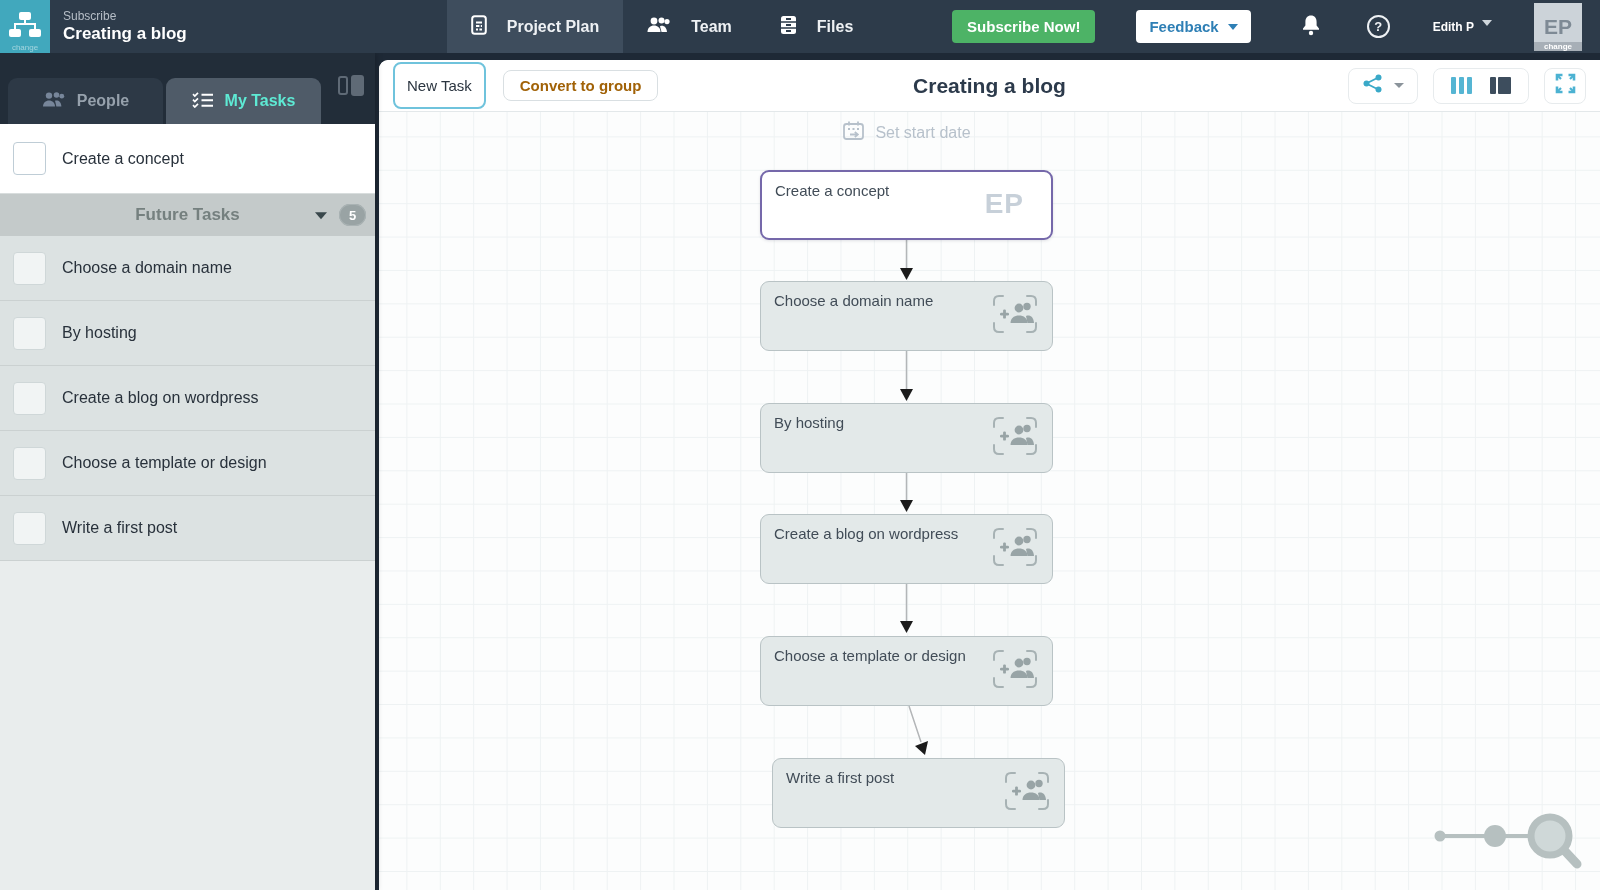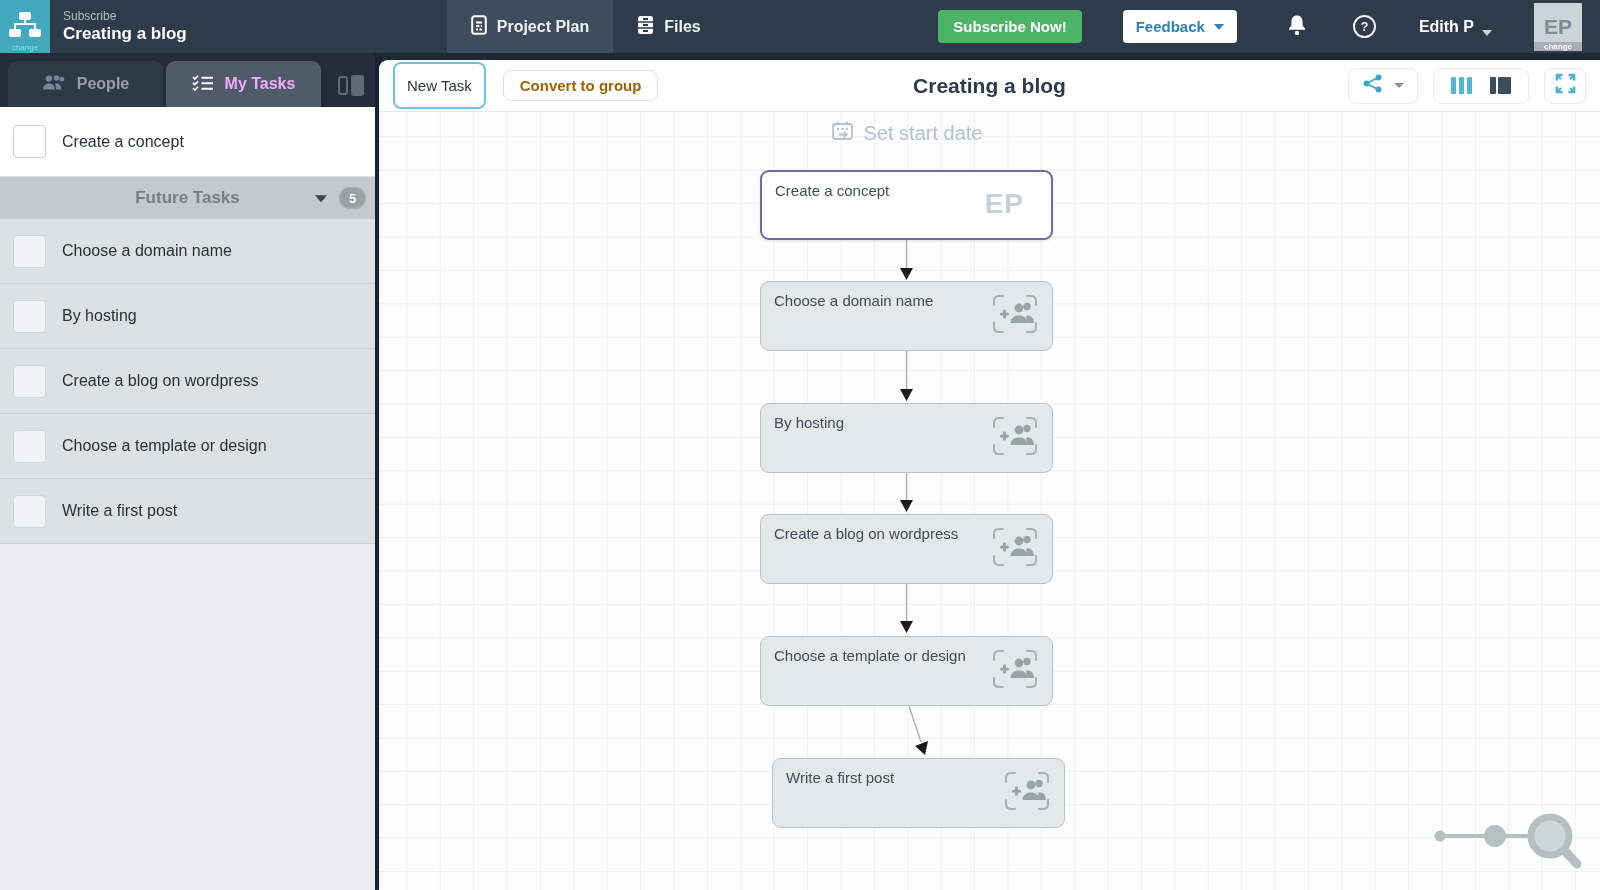--- a/index.html
+++ b/index.html
@@ -6,39 +6,39 @@
   html,body { width:1600px; height:890px; overflow:hidden; font-family:"Liberation Sans",sans-serif; background:#fff; }
 
   
   .topbar { position:absolute; top:0; left:0; width:1600px; height:53px; background:#2d3b4a; display:flex; align-items:center; z-index:40; }
   .logo { width:50px; height:53px; background:#41a8bd; position:relative; flex:none; display:flex; align-items:center; justify-content:center; cursor:pointer; }
   .logo-caption { position:absolute; bottom:1px; left:0; right:0; text-align:center; font-size:8px; color:rgba(255,255,255,.5); }
   .ws-block { margin-left:13px; }
   .ws-label { font-size:12px; color:#b6bec7; }
   .ws-title { font-size:17px; font-weight:700; color:#fff; margin-top:1px; }
   .top-tabs { display:flex; height:53px; margin-left:260px; }
-  .top-tab { display:flex; align-items:center; gap:10px; padding:12px 24px; color:#eef1f4; font-size:16px; font-weight:600; cursor:pointer; }
+  .top-tab { display:flex; align-items:center; gap:20px; padding:12px 24px; color:#eef1f4; font-size:16px; font-weight:600; cursor:pointer; }
   .top-tab.active { background:#3e4d5d; }
   .top-right { margin-left:auto; display:flex; align-items:center;gap:28px; }
   .btn-subscribe { background:#4db366; color:#fff; font-weight:700; font-size:15px; padding:8px 15px; border-radius:4px; cursor:pointer; }
   .btn-feedback { margin-left:13px; background:#fff; color:#2e7fb5; font-weight:700; font-size:15px; padding:8px 13px; border-radius:4px; display:flex; align-items:center; gap:9px; cursor:pointer; }
   .caret { width:0; height:0; border-left:5px solid transparent; border-right:5px solid transparent; border-top:6px solid currentColor; display:inline-block; }
   .bell-wrap { margin-left:22px; cursor:pointer; display:flex; }
   .qmark { margin-left:18px; width:23px; height:23px; border:2px solid #eef1f4; border-radius:50%; color:#eef1f4; font-size:13px; font-weight:700; display:flex; align-items:center; justify-content:center; cursor:pointer; }
-  .user { margin-left:15px; display:flex; align-items:flex-end; gap:8px; color:#fff; font-size:16px; font-weight:700; cursor:pointer; }
+  .user { margin-left:15px; display:flex; align-items:flex-start; gap:8px; color:#fff; font-size:12px; font-weight:700; cursor:pointer; }
   .user .caret { color:#cfd6dc; }
   .avatar { margin-left:14px; margin-right:18px; width:48px; height:48px; background:#ccd3d9; position:relative; display:flex; align-items:center; justify-content:center; font-size:21px; font-weight:800; color:#7e8a95; cursor:pointer; }
   .avatar-caption { position:absolute; bottom:0; left:0; right:0; text-align:center; font-size:8px; color:#fff; background:rgba(130,140,150,.5); }
 
   
   .sidebar { position:absolute; top:53px; left:0; width:375px; bottom:0; background:#e9eded; box-shadow:2px 0 6px rgba(0,0,0,.2); z-index:20; display:flex; flex-direction:column; }
-  .sidebar-tabs { height:54px; background:#222d39; display:flex; align-items:flex-end; padding-left:8px; position:relative; flex:none; }
+  .sidebar-tabs { height:71px; background:#222d39; display:flex; align-items:flex-end; padding-left:8px; position:relative; flex:none; }
   .side-tab { width:155px; height:46px; border-radius:9px 9px 0 0; display:flex; align-items:center; justify-content:center; gap:11px; font-size:16px; font-weight:600; cursor:pointer; }
   .side-tab.people { background:#2d3946; color:#96a1ac; margin-right:3px; }
-  .side-tab.mytasks { background:#4f5b68; color:#f0abfc;text-align:center; }
+  .side-tab.mytasks { background:#4f5b68; color:#5eead4;text-align:center; }
   .collapse-btn { position:absolute; right:11px; top:22px; display:flex; gap:3px; align-items:center; cursor:pointer; }
   .collapse-a { width:10px; height:19px; border:2px solid #5f6a76; border-radius:3px; }
   .collapse-b { width:13px; height:21px; background:#5f6a76; border-radius:3px; }
   .sec-head { position:relative; display:flex; align-items:center; justify-content:center; flex:none; cursor:pointer; }
   .sec-head.current { height:45px; background:#d8ebf2; color:#1f96b5; font-size:17px; font-weight:700; border-bottom:1px solid #c6dde6; }
   .sec-head.future { height:42px; background:#c4caca; color:#75807f; font-size:17px; font-weight:600; }
   .badge { position:absolute; right:9px; top:50%; transform:translateY(-50%); min-width:27px; height:22px; border-radius:11px; background:#99a3a4; color:#fff; font-size:13px; font-weight:700; display:flex; align-items:center; justify-content:center; box-shadow:inset 0 0 0 1px #aab3b4; }
   .future-caret { position:absolute; right:48px; top:50%; transform:translateY(-40%); width:0; height:0; border-left:6px solid transparent; border-right:6px solid transparent; border-top:7px solid #39474b; }
   .task-row { display:flex; align-items:center; flex:none; cursor:pointer; }
   .task-row.current { height:70px; background:#fff; border-bottom:1px solid #d8dddd; }
@@ -63,21 +63,21 @@
   .view-btn { width:96px; gap:18px; }
   .expand-btn { width:42px; }
   .cols-icon { display:flex; gap:3px; }
   .col { width:5px; height:17px; background:#55b5d3; border-radius:1px; }
   .layout-icon { display:flex; gap:2px; }
   .lay-a { width:6px; height:17px; background:#3d4d5d; border-radius:1px; }
   .lay-b { width:13px; height:17px; background:#3d4d5d; border-radius:1px; }
   .canvas-area { position:absolute; top:52px; left:0; right:0; bottom:0; background-color:#fcfdfd;
     background-image:linear-gradient(#eef2f3 1px,transparent 1px),linear-gradient(90deg,#eef2f3 1px,transparent 1px);
     background-size:33.4px 33.4px; background-position:-6px -9px; }
-  .start-date { position:absolute; left:381px; width:293px; top:8px; display:flex; align-items:center; justify-content:center; gap:9px; color:#b7c1cb; font-size:20px; cursor:pointer; }
+  .start-date { position:absolute; left:381px; width:293px; top:8px; display:flex; align-items:center; justify-content:center; gap:9px; color:#b7c1cb; font-size:16px; cursor:pointer; }
   .node { position:absolute; width:293px; height:70px; border-radius:9px; cursor:pointer; }
   .node.future { background:#e3e9e9; border:1px solid #b9c3c5; }
   .node.current { background:#fff; border:2px solid #7568aa; box-shadow:0 1px 3px rgba(60,60,90,.15); }
   .node-label { position:absolute; left:13px; top:10px; font-size:15px; color:#414c57; }
   .node-assignee { position:absolute; right:27px; top:16px; font-size:28px; font-weight:800; color:#c7d0d9; letter-spacing:1px; }
   .assign-icon { position:absolute; right:10px; top:50%; transform:translateY(-50%); cursor:pointer; }
   .flow-svg { position:absolute; inset:0; pointer-events:none; }
   .zoom-widget { position:absolute; right:10px; bottom:12px; cursor:pointer; }
 </style>
 </head>
@@ -101,20 +101,32 @@
   </div>
   <div class="top-tabs">
     <div class="top-tab active">
       <span>
         <svg width="16" height="20" viewBox="0 0 16 20">
             <rect x="1.2" y="1.2" width="13.6" height="17.6" rx="2.5" fill="none" stroke="#fff" stroke-width="2"></rect>
             <path d="M5 7.5h6M5 11h3.4M9.8 11h1.2M5 14.5h2M8.4 14.5h2.6" stroke="#fff" stroke-width="1.8"></path>
           </svg>
       </span>
       <span>Project Plan</span>
+    </div>
+    <div class="top-tab">
+      <span>
+        <svg width="24" height="16" viewBox="0 0 24 16">
+            <circle cx="7" cy="4" r="3.4" fill="#fff"></circle>
+            <circle cx="14.5" cy="3.4" r="3" fill="#fff"></circle>
+            <circle cx="20" cy="4.6" r="2.6" fill="#fff"></circle>
+            <path d="M0.5 15c0-4 3-6.4 6.5-6.4S13.5 11 13.5 15z" fill="#fff"></path>
+            <path d="M13 9.2c3-1.4 6.5.4 7 5.8h-5.5" fill="#fff"></path>
+          </svg>
+      </span>
+      <span>Team</span>
     </div>
     <div class="top-tab">
       <span>
         <svg width="17" height="20" viewBox="0 0 17 20">
             <rect x="1" y="1" width="15" height="18" rx="2.5" fill="#fff"></rect>
             <path d="M1 7h15M1 13h15" stroke="#2d3b4a" stroke-width="1.6"></path>
             <path d="M6 4h5M6 10h5M6 16h5" stroke="#2d3b4a" stroke-width="1.8"></path>
           </svg>
       </span>
       <span>Files</span>

